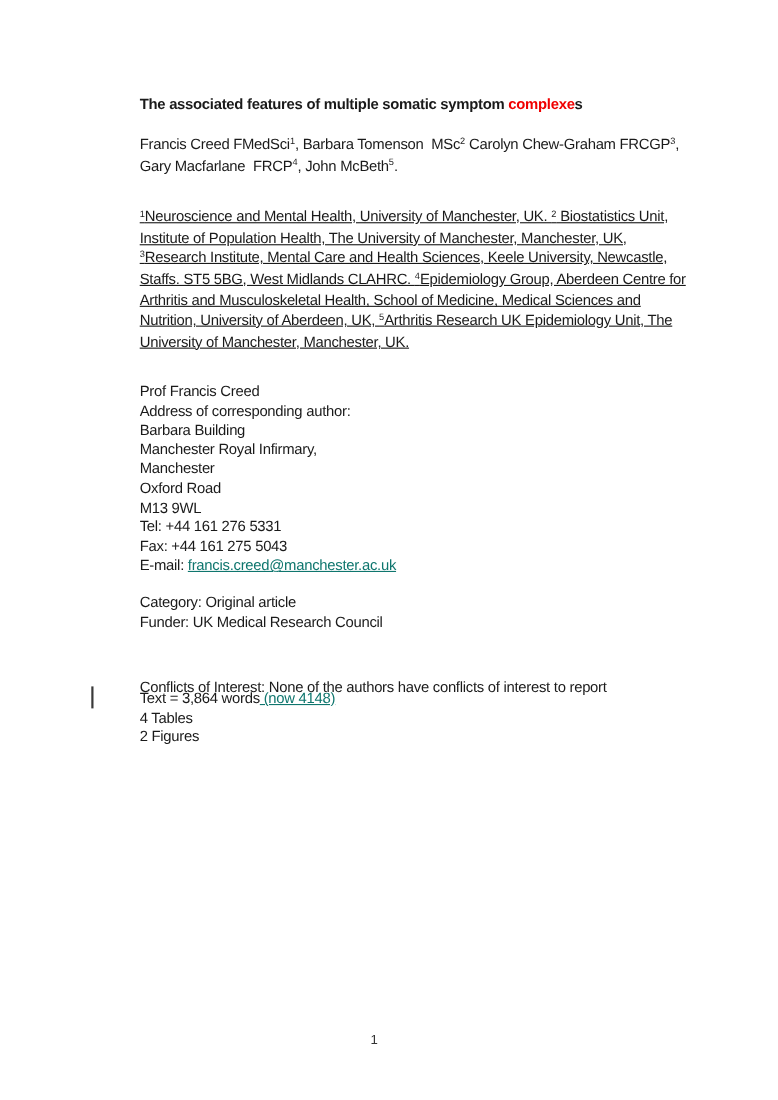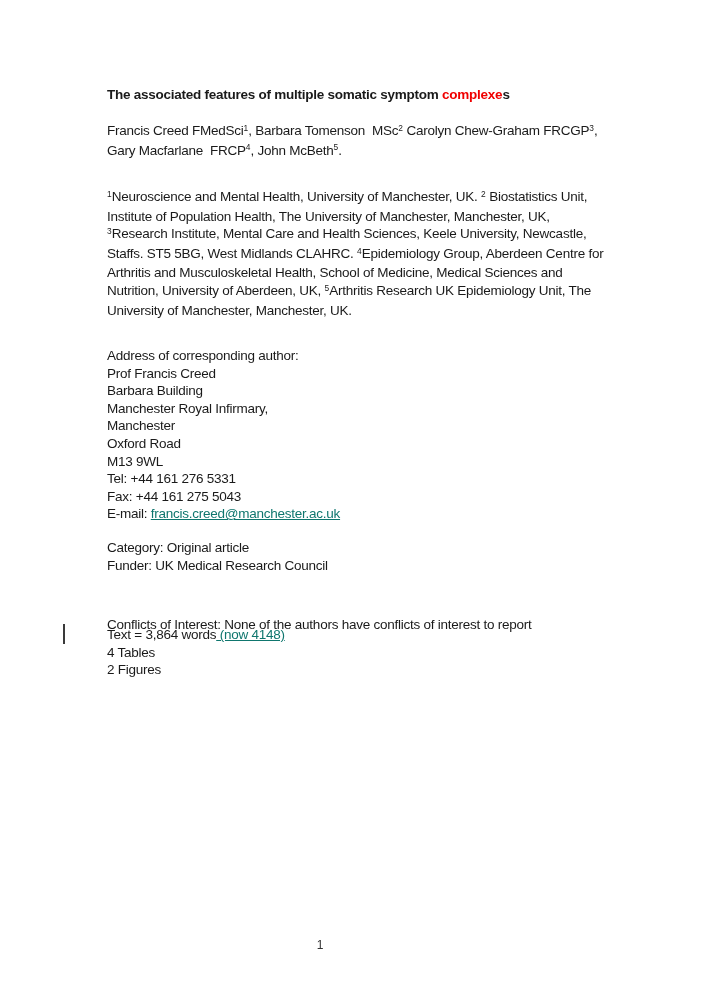--- a/index.html
+++ b/index.html
@@ -10,20 +10,21 @@
   .page {
     position: relative;
     width: 640px;
     height: 1000px;
     background: #ffffff;
     font-family: "Liberation Sans", "DejaVu Sans", sans-serif;
     font-size: 13.5px;
     letter-spacing: -0.25px;
     color: #1a1a1a;
     overflow: hidden;
+    margin-left: 20px;
   }
   .block {
     position: absolute;
     left: 107px;
   }
   .line {
     white-space: pre;
     line-height: 17.6px;
     min-height: 17.6px;
   }
@@ -69,33 +70,33 @@
 
   <div class="block title-block" style="top:86px;">
       <div class="line"><span class="bold">The associated features of multiple somatic symptom </span><span class="bold red">complexe</span><span class="bold">s</span></div>
     </div>
 
   <div class="block" style="top:122px;">
       <div class="line"><span class="">Francis Creed FMedSci</span><span class="sup ">1</span><span class="">, Barbara Tomenson  MSc</span><span class="sup ">2</span><span class=""> Carolyn Chew-Graham FRCGP</span><span class="sup ">3</span><span class="">,</span></div>
       <div class="line"><span class="">Gary Macfarlane  FRCP</span><span class="sup ">4</span><span class="">, John McBeth</span><span class="sup ">5</span><span class="">.</span></div>
     </div>
 
-  <div class="block" style="top:188px;">
+  <div class="block" style="top:188px;text-decoration:underline;">
       <div class="line"><span class="sup ">1</span><span class="">Neuroscience and Mental Health, University of Manchester, UK. </span><span class="sup ">2</span><span class=""> Biostatistics Unit,</span></div>
       <div class="line"><span class="">Institute of Population Health, The University of Manchester, Manchester, UK,</span></div>
       <div class="line"><span class="sup ">3</span><span class="">Research Institute, Mental Care and Health Sciences, Keele University, Newcastle,</span></div>
       <div class="line"><span class="">Staffs. ST5 5BG, West Midlands CLAHRC. </span><span class="sup ">4</span><span class="">Epidemiology Group, Aberdeen Centre for</span></div>
       <div class="line"><span class="">Arthritis and Musculoskeletal Health, School of Medicine, Medical Sciences and</span></div>
       <div class="line"><span class="">Nutrition, University of Aberdeen, UK, </span><span class="sup ">5</span><span class="">Arthritis Research UK Epidemiology Unit, The</span></div>
       <div class="line"><span class="">University of Manchester, Manchester, UK.</span></div>
     </div>
 
   <div class="block" style="top:347px;">
+      <div class="line"><span class="">Prof Francis Creed</span></div>
       <div class="line"><span class="">Address of corresponding author:</span></div>
-      <div class="line"><span class="">Prof Francis Creed</span></div>
       <div class="line"><span class="">Barbara Building</span></div>
       <div class="line"><span class="">Manchester Royal Infirmary,</span></div>
       <div class="line"><span class="">Manchester</span></div>
       <div class="line"><span class="">Oxford Road</span></div>
       <div class="line"><span class="">M13 9WL</span></div>
       <div class="line"><span class="">Tel: +44 161 276 5331</span></div>
       <div class="line"><span class="">Fax: +44 161 275 5043</span></div>
       <div class="line"><span class="">E-mail: </span><span class="link">francis.creed@manchester.ac.uk</span></div>
     </div>
 

